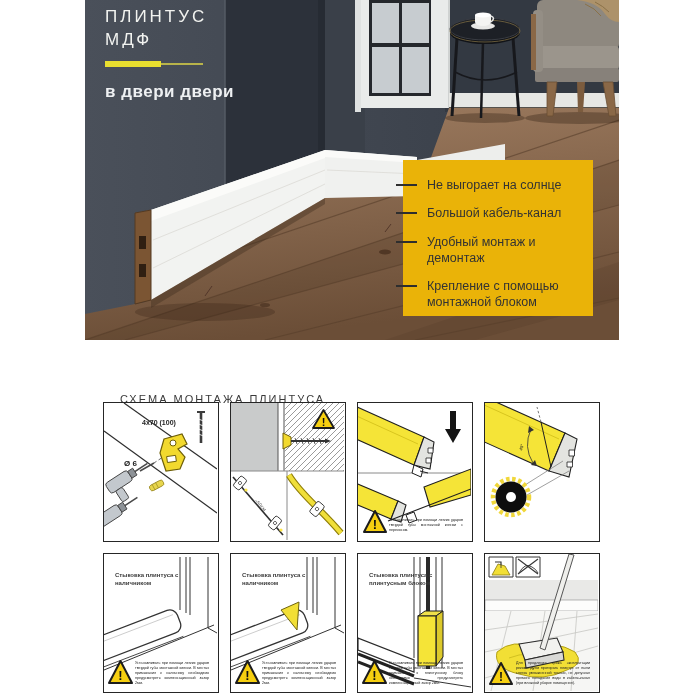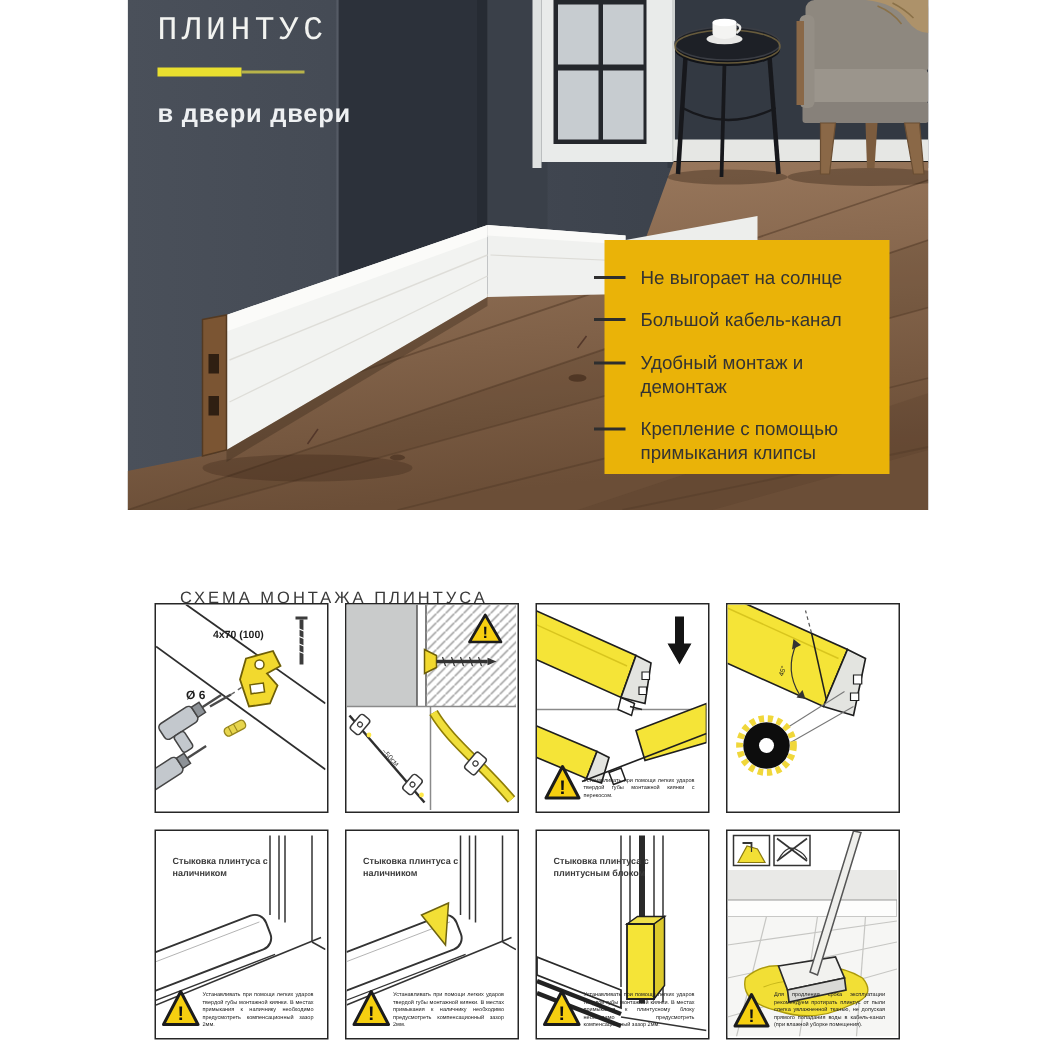--- a/index.html
+++ b/index.html
@@ -2,21 +2,21 @@
 <html><head>
 <meta charset="utf-8">
 <style>
   html,body{margin:0;padding:0;background:#fff;}
   .page{position:relative;width:700px;height:700px;background:#ffffff;overflow:hidden;
         font-family:"Liberation Sans", sans-serif;}
   
   .hero{position:absolute;left:85px;top:0;width:534px;height:340px;overflow:hidden;}
   .hero svg{position:absolute;left:0;top:0;}
   .hero-title{position:absolute;left:20px;top:6px;color:#f2f3f0;}
-  .hero-title .line{font-size:22px;font-weight:500;letter-spacing:3px;line-height:1.35;font-family:Liberation Mono, monospace;}
+  .hero-title .line{font-size:17px;font-weight:500;letter-spacing:3px;line-height:1.35;}
   .underline{display:flex;align-items:center;margin-top:9px;}
   .underline .thick{width:56px;height:6px;background:#e9df2f;}
   .underline .thin{width:42px;height:2px;background:#b8b34a;}
   .hero-subtitle{margin-top:15px;font-size:17px;font-weight:600;letter-spacing:.5px;color:#eef0f2;}
   .benefits{position:absolute;left:318px;top:160px;width:190px;height:156px;background:#eab308;
             box-sizing:border-box;padding:17px 10px 10px 24px;}
   .benefit{position:relative;margin-bottom:12px;font-size:12.5px;line-height:1.3;
            font-weight:500;color:#333;}
   .benefit .dash{position:absolute;left:-31px;top:7px;width:21px;height:2px;background:#2e2e2e;}
   
@@ -139,20 +139,21 @@
         <rect x="448" y="10" width="10" height="62" rx="4" fill="#948e85"></rect>
         <rect x="446" y="14" width="5" height="56" fill="#8a6847"></rect>
         <polygon points="462,82 472,82 468,116 462,116" fill="#8a6847" stroke="#6a4e33" stroke-width="0.8"></polygon>
         <polygon points="518,82 528,82 531,116 524,116" fill="#8a6847" stroke="#6a4e33" stroke-width="0.8"></polygon>
         <polygon points="492,82 500,82 498,112 493,112" fill="#7c5c3e"></polygon>
       </g>
     </svg>
 
     <div class="hero-title">
       <div class="line">ПЛИНТУС</div>
+      <div class="line">МДФ</div>
       <div class="underline">
         <div class="thick"></div>
         <div class="thin"></div>
       </div>
       <div class="hero-subtitle">в двери двери</div>
     </div>
 
     <div class="benefits">
       <div class="benefit">
         <span class="dash"></span>
@@ -161,21 +162,21 @@
       <div class="benefit">
         <span class="dash"></span>
         <span>Большой кабель-канал</span>
       </div>
       <div class="benefit">
         <span class="dash"></span>
         <span>Удобный монтаж и демонтаж</span>
       </div>
       <div class="benefit">
         <span class="dash"></span>
-        <span>Крепление с помощью примыкания клипсы</span>
+        <span>Крепление с помощью монтажной блоком</span>
       </div>
     </div>
   </div>
 
   <div class="scheme-heading">СХЕМА МОНТАЖА ПЛИНТУСА</div>
 
   <div class="panels">
 
     <div class="panel">
       <svg width="113" height="137" viewBox="0 0 113 137">

